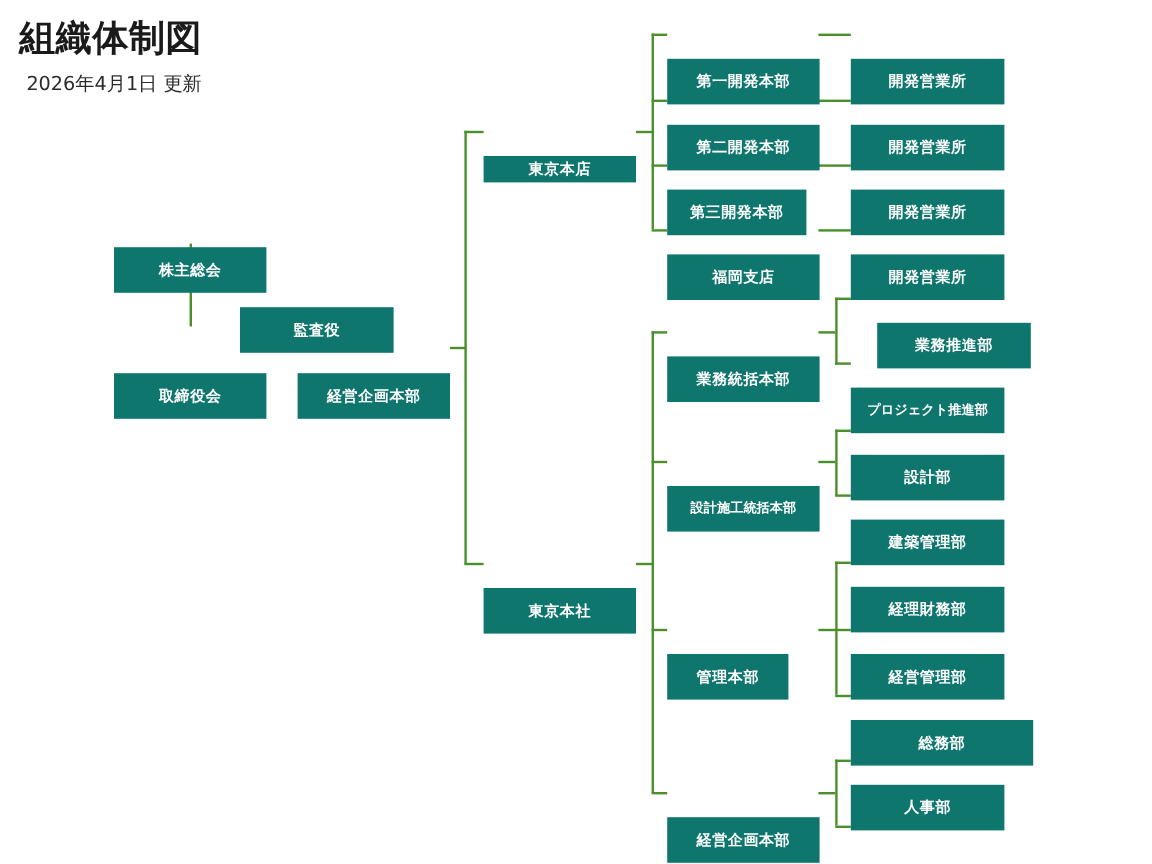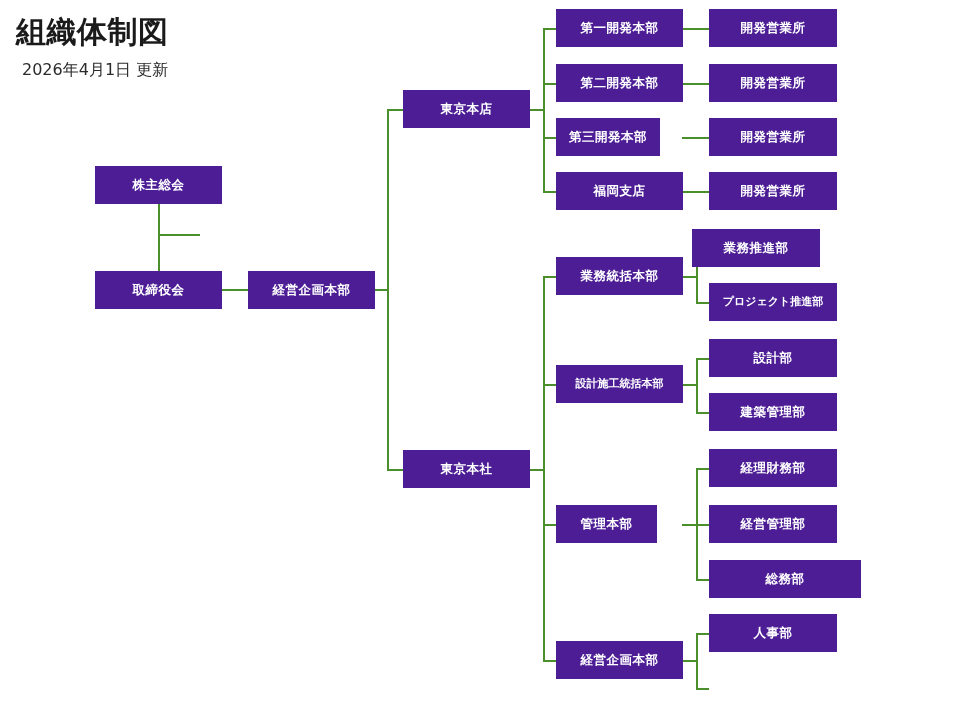--- a/index.html
+++ b/index.html
@@ -30,32 +30,33 @@
     position: absolute;
     left: 22px;
     top: 60px;
     font-size: 16px;
     font-weight: normal;
     color: #2b2b2b;
     white-space: nowrap;
   }
   .node {
     position: absolute;
-    background: #4c1d95;
+    background: #0f766e;
     color: #ffffff;
     display: flex;
     align-items: center;
     justify-content: center;
     text-align: center;
     font-size: 12.5px;
     font-weight: bold;
     line-height: 1.1;
     letter-spacing: 0.5px;
     white-space: nowrap;
     overflow: hidden;
+    margin-top: 40px;
   }
   .node.small-text { font-size: 11px; letter-spacing: 0px; }
   .edge {
     position: absolute;
     background: #4A8F2C;
   }
   .edge.h { height: 2px; }
   .edge.v { width: 2px; }
 </style>
 </head>
@@ -111,38 +112,39 @@
   <div class="edge h" style="left:696px; top:468px; width:13px;"></div>
   <div class="edge h" style="left:696px; top:524px; width:13px;"></div>
   <div class="edge h" style="left:696px; top:579px; width:13px;"></div>
 
   <div class="edge h" style="left:682px; top:660px; width:14px;"></div>
   <div class="edge v" style="left:696px; top:633px; height:55px;"></div>
   <div class="edge h" style="left:696px; top:633px; width:13px;"></div>
   <div class="edge h" style="left:696px; top:688px; width:13px;"></div>
 
   <div class="node" style="left:95px; top:166px; width:127px; height:38px;">株主総会</div>
+  <div class="node" style="left:200px; top:216px; width:128px; height:38px;">監査役</div>
   <div class="node" style="left:95px; top:271px; width:127px; height:38px;">取締役会</div>
   <div class="node" style="left:248px; top:271px; width:127px; height:38px;">経営企画本部</div>
 
-  <div class="node" style="left:403px; top:90px; width:127px; height:38px;">東京本店</div>
+  <div class="node" style="left:403px; top:90px; width:127px; height:22px;">東京本店</div>
   <div class="node" style="left:403px; top:450px; width:127px; height:38px;">東京本社</div>
 
   <div class="node" style="left:556px; top:9px; width:127px; height:38px;">第一開発本部</div>
   <div class="node" style="left:556px; top:64px; width:127px; height:38px;text-align:right;">第二開発本部</div>
-  <div class="node" style="left:556px; top:118px; width:104px; height:38px;">第三開発本部</div>
+  <div class="node" style="left:556px; top:118px; width:116px; height:38px;">第三開発本部</div>
   <div class="node" style="left:556px; top:172px; width:127px; height:38px;text-align:right;">福岡支店</div>
 
   <div class="node" style="left:709px; top:9px; width:128px; height:38px;">開発営業所</div>
   <div class="node" style="left:709px; top:64px; width:128px; height:38px;">開発営業所</div>
   <div class="node" style="left:709px; top:118px; width:128px; height:38px;">開発営業所</div>
   <div class="node" style="left:709px; top:172px; width:128px; height:38px;">開発営業所</div>
 
   <div class="node" style="left:556px; top:257px; width:127px; height:38px;">業務統括本部</div>
-  <div class="node" style="left:692px; top:229px; width:128px; height:38px;">業務推進部</div>
+  <div class="node" style="left:731px; top:229px; width:128px; height:38px;">業務推進部</div>
   <div class="node small-text" style="left:709px; top:283px; width:128px; height:38px;">プロジェクト推進部</div>
 
   <div class="node small-text" style="left:556px; top:365px; width:127px; height:38px;">設計施工統括本部</div>
   <div class="node" style="left:709px; top:393px; width:128px; height:38px;">建築管理部</div>
   <div class="node" style="left:709px; top:339px; width:128px; height:38px;">設計部</div>
 
   <div class="node" style="left:556px; top:505px; width:101px; height:38px;">管理本部</div>
   <div class="node" style="left:709px; top:449px; width:128px; height:38px;">経理財務部</div>
   <div class="node" style="left:709px; top:505px; width:128px; height:38px;">経営管理部</div>
   <div class="node" style="left:709px; top:560px; width:152px; height:38px;">総務部</div>

